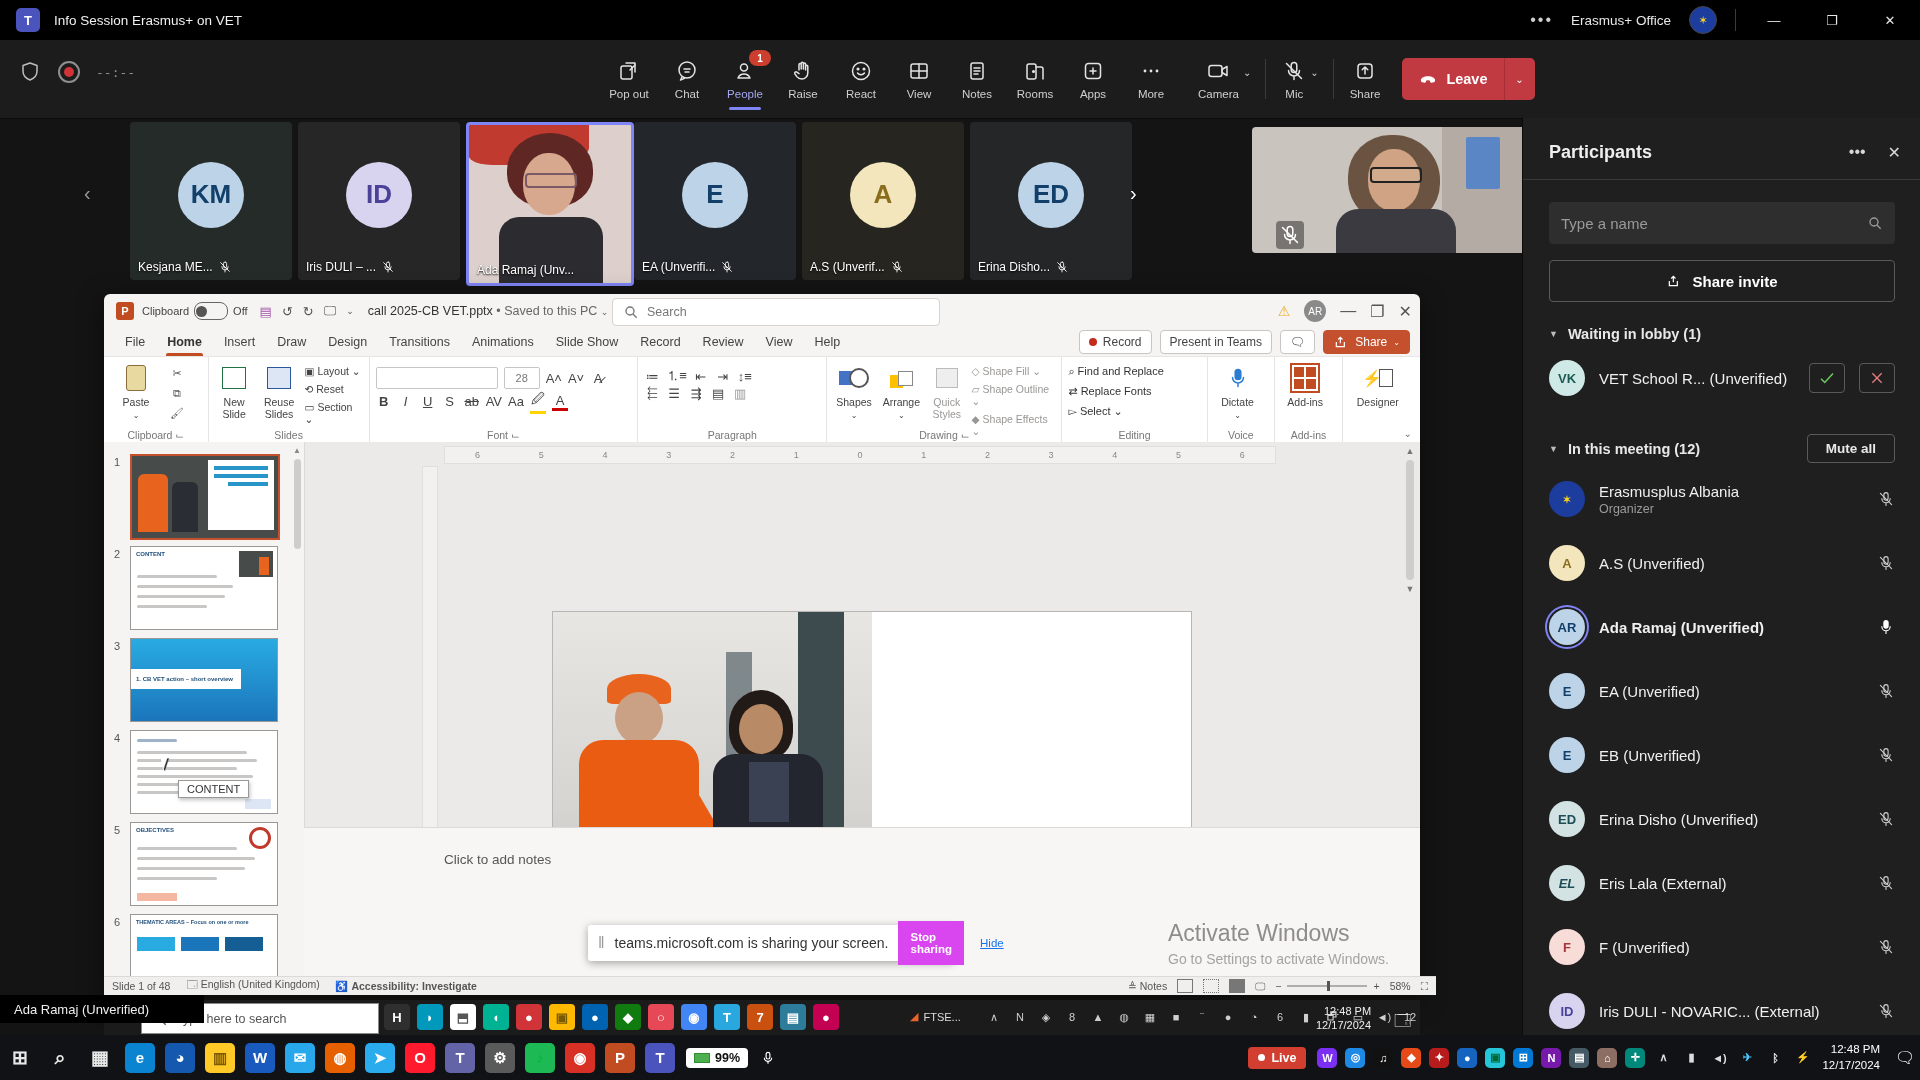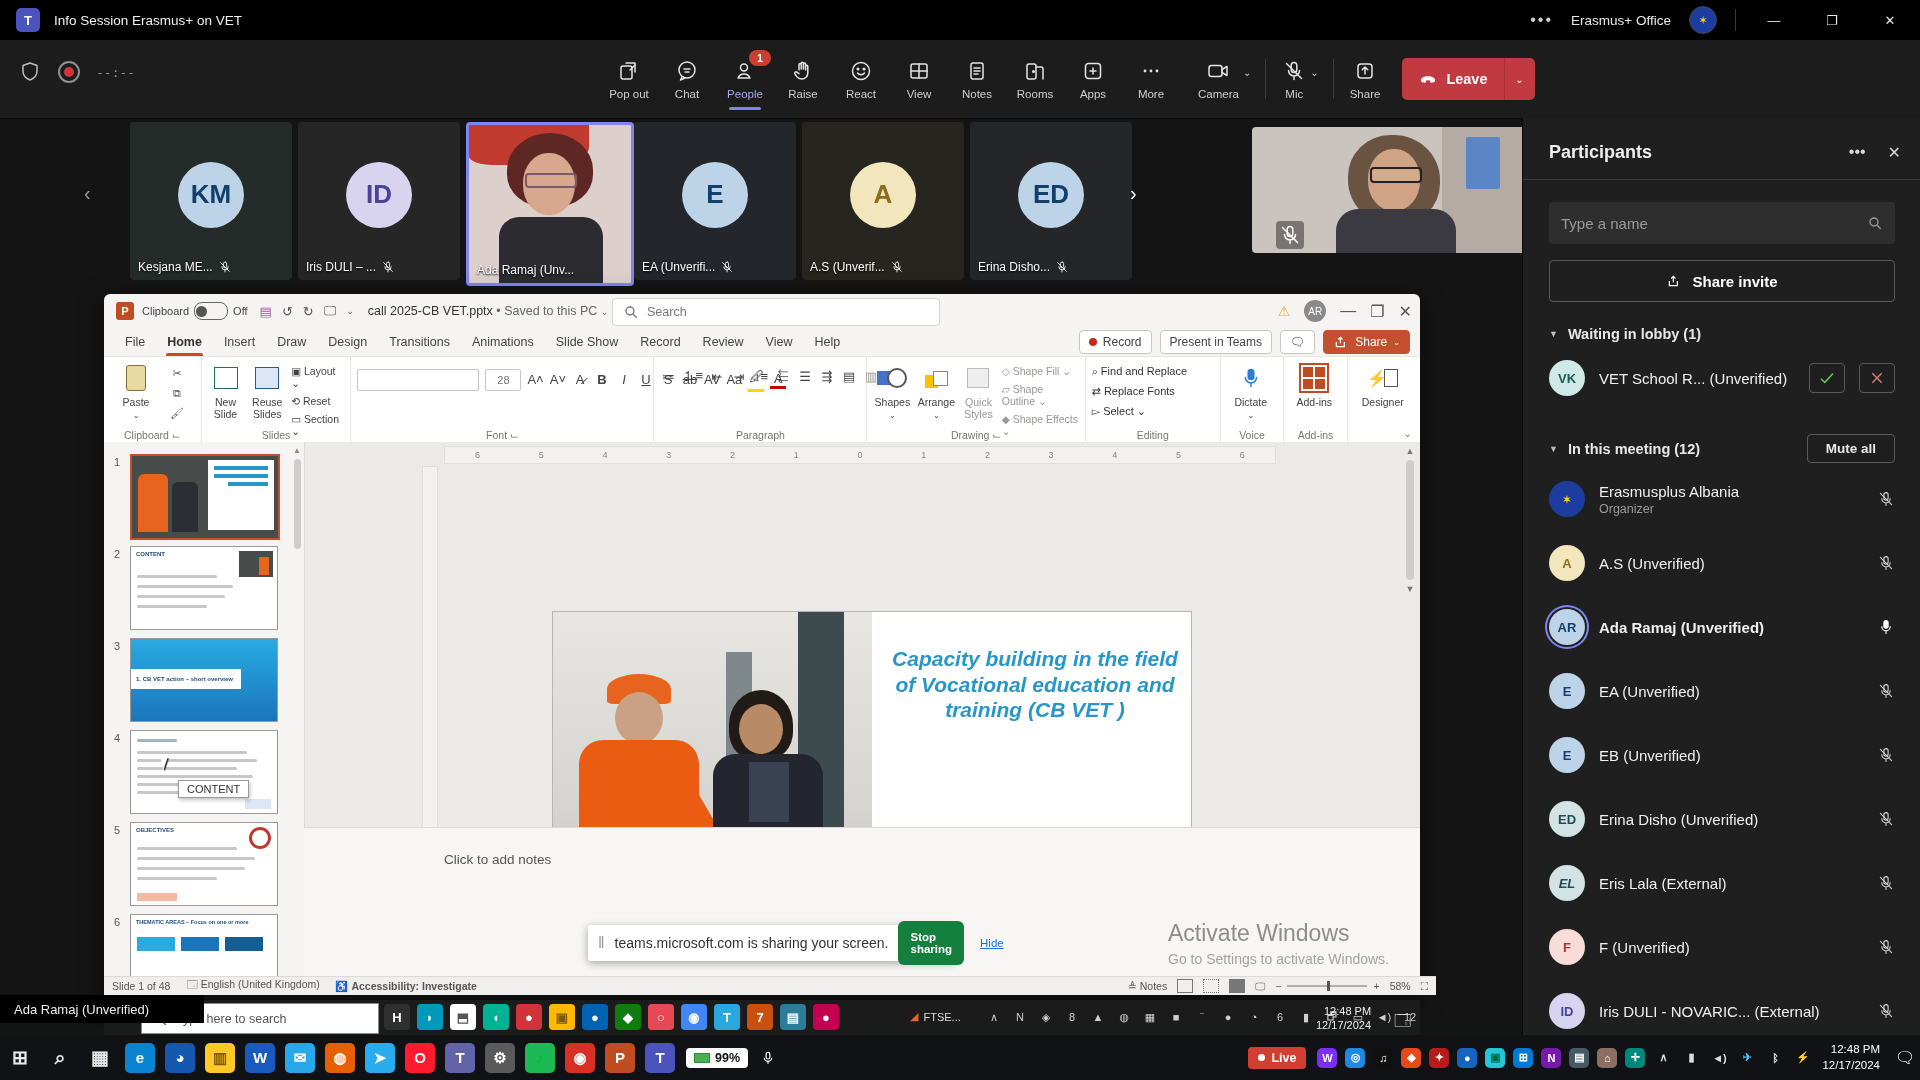--- a/index.html
+++ b/index.html
@@ -103,21 +103,21 @@
     padding:0 9px;font-size:12px;color:#444;background:#fff}
   .mrbtn.share{background:#c4502e;border-color:#c4502e;color:#fff}
   .ppt-ribbon{height:86px;background:#fff;border-top:1px solid #e8e6e4;border-bottom:1px solid #dfdddb;
     display:flex;font-size:11px;color:#555}
   .rg{border-right:1px solid #e6e4e2;position:relative;padding:6px 6px 16px;display:flex;gap:6px;align-items:flex-start}
   .rglbl{position:absolute;bottom:2px;left:0;right:0;text-align:center;font-size:10.5px;color:#777}
   .bigbtn{display:flex;flex-direction:column;align-items:center;gap:3px;font-size:10.5px;color:#444;width:52px;text-align:center}
   .bigico{width:30px;height:30px;display:flex;align-items:center;justify-content:center}
   .smcol{display:flex;flex-direction:column;gap:4px;justify-content:center;padding-top:2px}
   .smico{width:18px;height:16px;display:flex;align-items:center;justify-content:center;color:#5a5a5a}
-  .fontrow{display:flex;flex-direction:row;gap:6px;padding-top:4px}
+  .fontrow{display:flex;flex-direction:column;padding-top:4px}
   .fr{display:flex;align-items:center;gap:6px}
   .fbox{width:120px;height:20px;border:1px solid #c8c6c4;border-radius:2px;background:#fff}
   .sbox{width:34px;height:20px;border:1px solid #c8c6c4;border-radius:2px;background:#fff;display:flex;align-items:center;justify-content:center;font-size:11px;color:#777}
   .glyph{font-size:13px;color:#444;min-width:16px;text-align:center}
   .gray{color:#9a9896}
   .ribbon-collapse{position:absolute;right:8px;bottom:4px;color:#777;font-size:10px}
 
   
   .ppt-body{position:absolute;left:0;top:148px;width:1316px;height:534px;background:#eceae8;overflow:hidden}
   .thumbs{position:absolute;left:0;top:0;width:200px;height:534px;background:#f6f4f3;border-right:1px solid #dcdad8;overflow:hidden}
@@ -164,21 +164,21 @@
   .st-right{margin-left:auto;display:flex;align-items:center;gap:10px}
   .viewico{width:14px;height:12px;border:1px solid #777;display:inline-block}
   .zoomslider{display:flex;align-items:center;gap:6px;color:#555}
   .zs-track{width:80px;height:2px;background:#b0aeac;position:relative}
   .zs-knob{position:absolute;left:40px;top:-4px;width:3px;height:10px;background:#555}
 
   
   .sharebar{left:588px;top:925px;width:350px;height:36px;background:#fff;border-radius:3px;box-shadow:0 2px 8px rgba(0,0,0,.35);
     display:flex;align-items:center;gap:10px;padding:0 6px 0 10px;z-index:6}
   .sb-text{font-size:14px;color:#333;white-space:nowrap}
-  .sb-btn{background:#15803d;color:#fff;font-size:11.5px;border-radius:6px;padding:10px 12px;font-weight:bold}
+  .sb-btn{background:#d946ef;color:#fff;font-size:11.5px;border-radius:0;padding:10px 12px;font-weight:bold}
   .sb-hide{color:#1a73e8;font-size:11.5px;text-decoration:underline;padding:0 6px}
   .activate{left:1168px;top:920px;color:#9b9997;z-index:4}
   .activate .l1{font-size:23px;color:#8f8d8b}
   .activate .l2{font-size:14px;color:#a5a3a1;margin-top:4px}
 
   
   .staskbar{left:104px;top:1000px;width:1316px;height:35px;background:#1b1b1b;display:flex;align-items:center;color:#ddd}
   .ssearch{position:absolute;left:37px;top:3px;width:216px;height:29px;background:#fff;border:1px solid #888;
     display:flex;align-items:center;gap:8px;padding:0 10px;color:#555;font-size:12.5px}
   .sicons{position:absolute;left:280px;top:4px;display:flex;gap:7px}
@@ -821,21 +821,20 @@
           <div class="machine2"></div>
           <div class="man-cap"></div>
           <div class="man-face"></div>
           <div class="man-body"></div>
           <div class="man-arm"></div>
           <div class="wom-hair"></div>
           <div class="wom-face"></div>
           <div class="wom-body"></div>
           <div class="wom-strap"></div>
         </div>
-        <div class="slide-title">Capacity building in the field of Vocational education and training (CB VET )</div>
         <div class="agency">
           <div>European Education  and Culture</div>
           <div>Executive Agency (EACEA)</div>
         </div>
         <div class="eulogo">
           <div class="euflagrect">✶</div>
           <div class="eulogotxt">
             <div>European</div>
             <div>Commission</div>
           </div>

